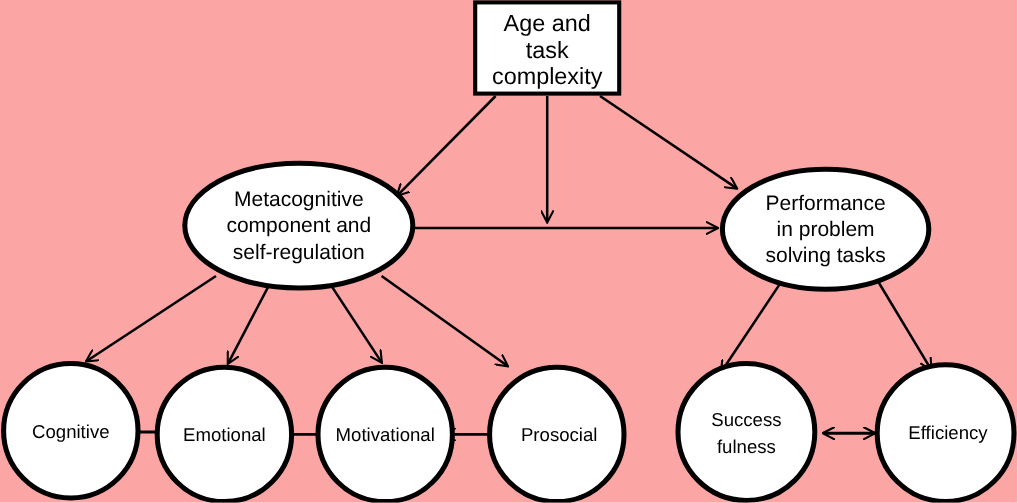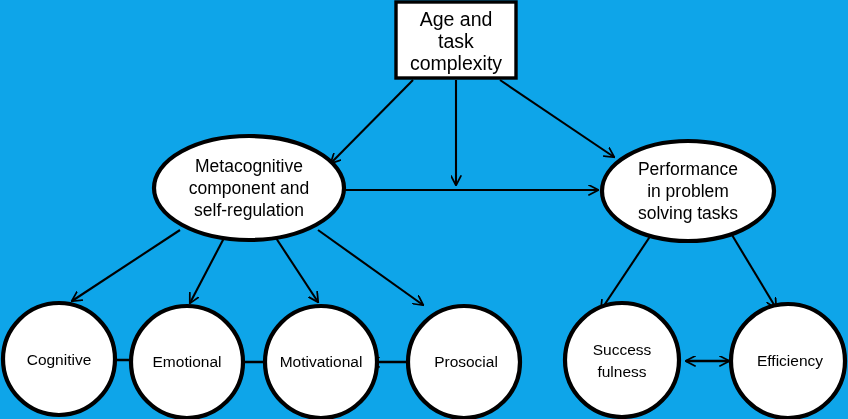--- a/index.html
+++ b/index.html
@@ -7,21 +7,21 @@
     padding: 0;
     background: #ffffff;
   }
   body {
     font-family: "Liberation Sans", sans-serif;
   }
   #diagram-root {
     position: relative;
     width: 848px;
     height: 419px;
-    background: #0ea5e9;
+    background: #fca5a5;
     overflow: hidden;
   }
   svg#diagram-svg {
     position: absolute;
     left: 0;
     top: 0;
     width: 848px;
     height: 419px;
   }
   .node-shape {

